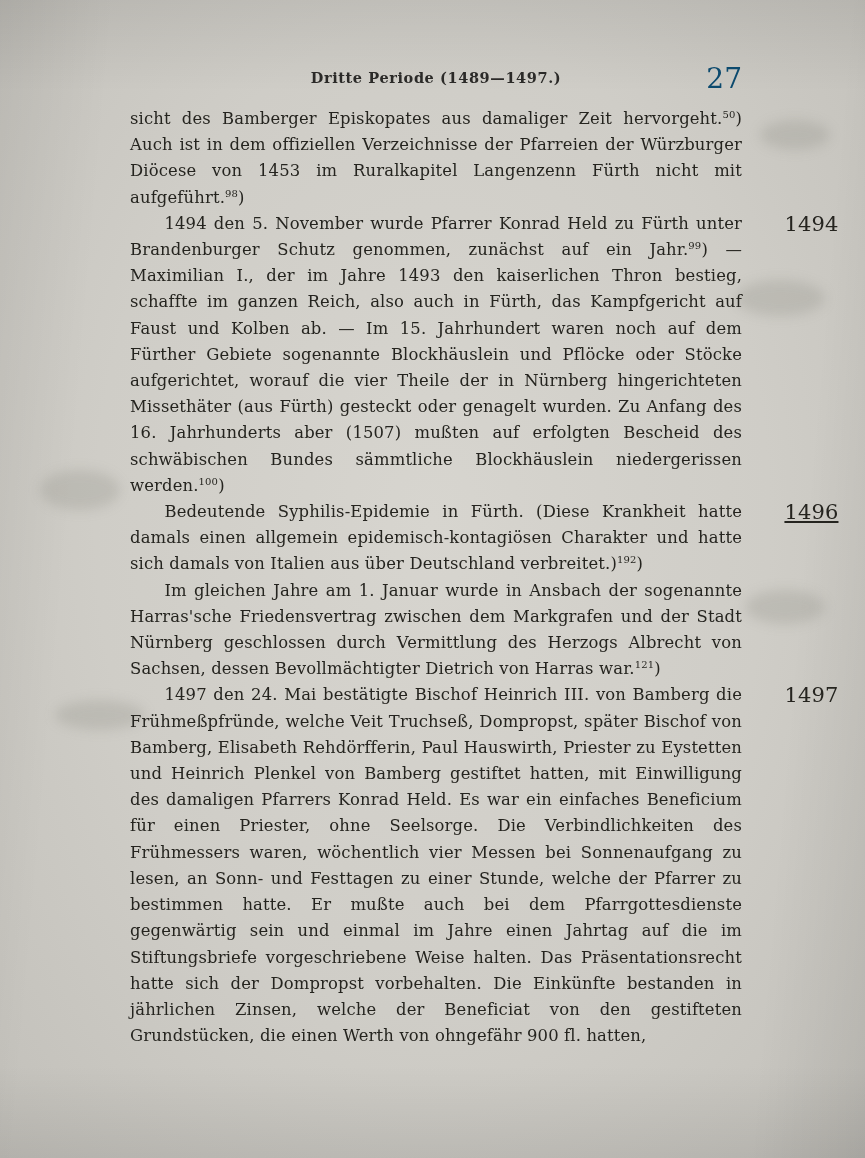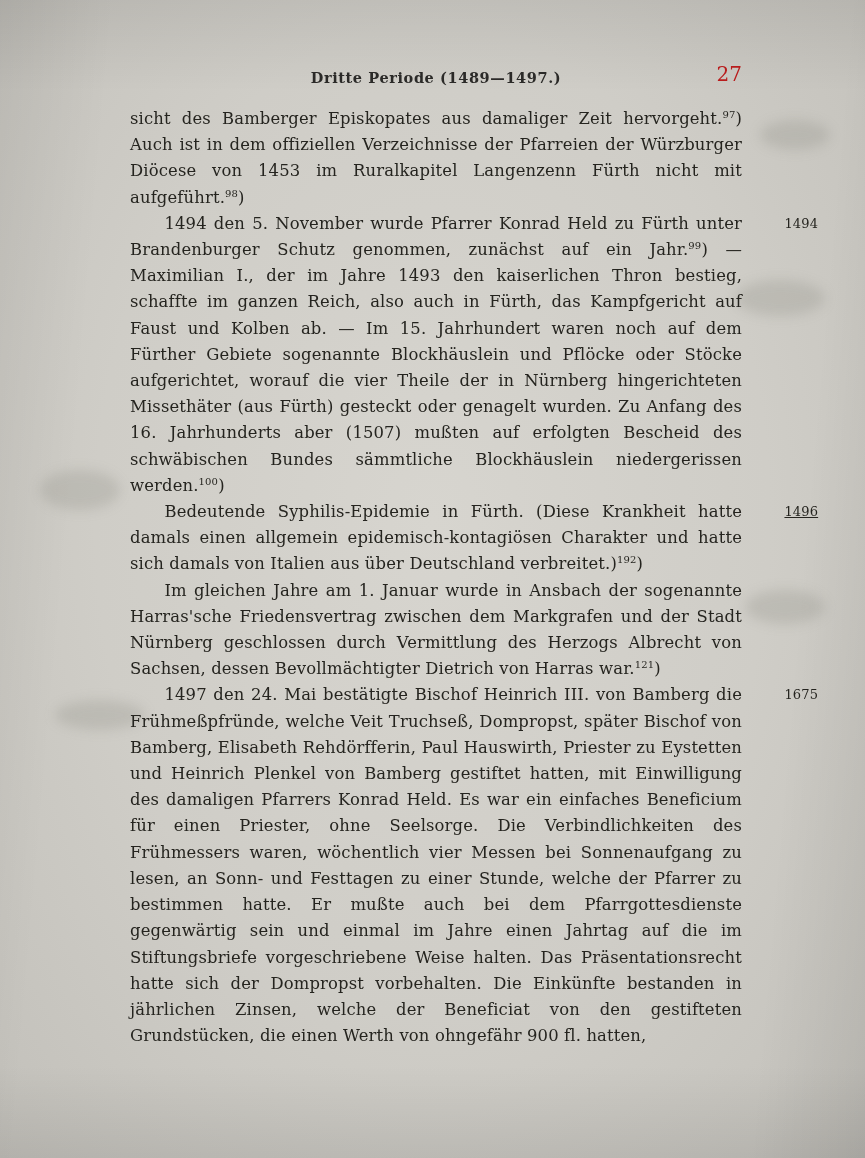--- a/index.html
+++ b/index.html
@@ -55,22 +55,22 @@
     font-size: 14.5px;
     letter-spacing: 0.6px;
     color: #2b2a28;
     white-space: nowrap;
     font-weight: 600;
   }
   .page-number {
     position: absolute;
     right: 0px;
     top: 0px;
-    font-size: 20px;
-    color: #b91c1c;
+    font-size: 28px;
+    color: #0c4a6e;
     font-family: "DejaVu Serif", serif;
   }
   .body-text {
     position: relative;
     font-size: 16.4px;
     line-height: 26.2px;
     color: #25241f;
     text-align: justify;
     letter-spacing: 0.15px;
   }
@@ -83,21 +83,21 @@
   .sup {
     font-size: 10px;
     vertical-align: super;
     line-height: 0;
   }
   
   .margin-note {
     position: absolute;
     right: -66px;
     width: 58px;
-    font-size: 13px;
+    font-size: 21px;
     color: #25241f;
     text-align: left;
     white-space: nowrap;
   }
   .blot {
     position: absolute;
     border-radius: 50%;
     background: rgba(120,118,112,0.20);
     filter: blur(6px);
     pointer-events: none;
@@ -117,34 +117,34 @@
 
   <div id="content">
 
     <div class="header">
       <div class="running-head">Dritte Periode (1489—1497.)</div>
       <div class="page-number">27</div>
     </div>
 
     <div class="body-text">
 
-      <p><span>sicht des Bamberger Episkopates aus damaliger Zeit hervorgeht.</span><span class="sup">97</span><span>)  Auch ist in dem offiziellen Verzeichnisse der Pfarreien der Würzburger Diöcese von 1453 im Ruralkapitel Langenzenn Fürth nicht mit aufgeführt.</span><span class="sup">98</span><span>)</span></p>
+      <p><span>sicht des Bamberger Episkopates aus damaliger Zeit hervorgeht.</span><span class="sup">50</span><span>)  Auch ist in dem offiziellen Verzeichnisse der Pfarreien der Würzburger Diöcese von 1453 im Ruralkapitel Langenzenn Fürth nicht mit aufgeführt.</span><span class="sup">98</span><span>)</span></p>
 
       <p class="indent" style="position:relative;">
         <span class="margin-note" style="top:0px;">1494</span>
         <span>1494 den 5. November wurde Pfarrer Konrad Held zu Fürth unter Brandenburger Schutz genommen, zunächst auf ein Jahr.</span><span class="sup">99</span><span>) — Maximilian I., der im Jahre 1493 den kaiserlichen Thron bestieg, schaffte im ganzen Reich, also auch in Fürth, das Kampfgericht auf Faust und Kolben ab. — Im 15. Jahrhundert waren noch auf dem Fürther Gebiete sogenannte Blockhäuslein und Pflöcke oder Stöcke aufgerichtet, worauf die vier Theile der in Nürnberg hingerichteten Missethäter (aus Fürth) gesteckt oder genagelt wurden. Zu Anfang des 16. Jahrhunderts aber (1507) mußten auf erfolgten Bescheid des schwäbischen Bundes sämmtliche Blockhäuslein niedergerissen werden.</span><span class="sup">100</span><span>)</span>
       </p>
 
       <p class="indent" style="position:relative;">
         <span class="margin-note" style="top:0px;text-decoration:underline;">1496</span>
         <span>Bedeutende Syphilis-Epidemie in Fürth. (Diese Krankheit hatte damals einen allgemein epidemisch-kontagiösen Charakter und hatte sich damals von Italien aus über Deutschland verbreitet.)</span><span class="sup">192</span><span>)</span>
       </p>
 
       <p class="indent"><span>Im gleichen Jahre am 1. Januar wurde in Ansbach der sogenannte Harras'sche Friedensvertrag zwischen dem Markgrafen und der Stadt Nürnberg geschlossen durch Vermittlung des Herzogs Albrecht von Sachsen, dessen Bevollmächtigter Dietrich von Harras war.</span><span class="sup">121</span><span>)</span></p>
 
       <p class="indent" style="position:relative;">
-        <span class="margin-note" style="top:0px;">1675</span>
+        <span class="margin-note" style="top:0px;">1497</span>
         <span>1497 den 24. Mai bestätigte Bischof Heinrich III. von Bamberg die Frühmeßpfründe, welche Veit Truchseß, Dompropst, später Bischof von Bamberg, Elisabeth Rehdörfferin, Paul Hauswirth, Priester zu Eystetten und Heinrich Plenkel von Bamberg gestiftet hatten, mit Einwilligung des damaligen Pfarrers Konrad Held. Es war ein einfaches Beneficium für einen Priester, ohne Seelsorge. Die Verbindlichkeiten des Frühmessers waren, wöchentlich vier Messen bei Sonnenaufgang zu lesen, an Sonn- und Festtagen zu einer Stunde, welche der Pfarrer zu bestimmen hatte. Er mußte auch bei dem Pfarrgottesdienste gegenwärtig sein und einmal im Jahre einen Jahrtag auf die im Stiftungsbriefe vorgeschriebene Weise halten. Das Präsentationsrecht hatte sich der Dompropst vorbehalten. Die Einkünfte bestanden in jährlichen Zinsen, welche der Beneficiat von den gestifteten Grundstücken, die einen Werth von ohngefähr 900 fl. hatten,</span>
       </p>
 
     </div>
   </div>
 </div>
 
 </body></html>

